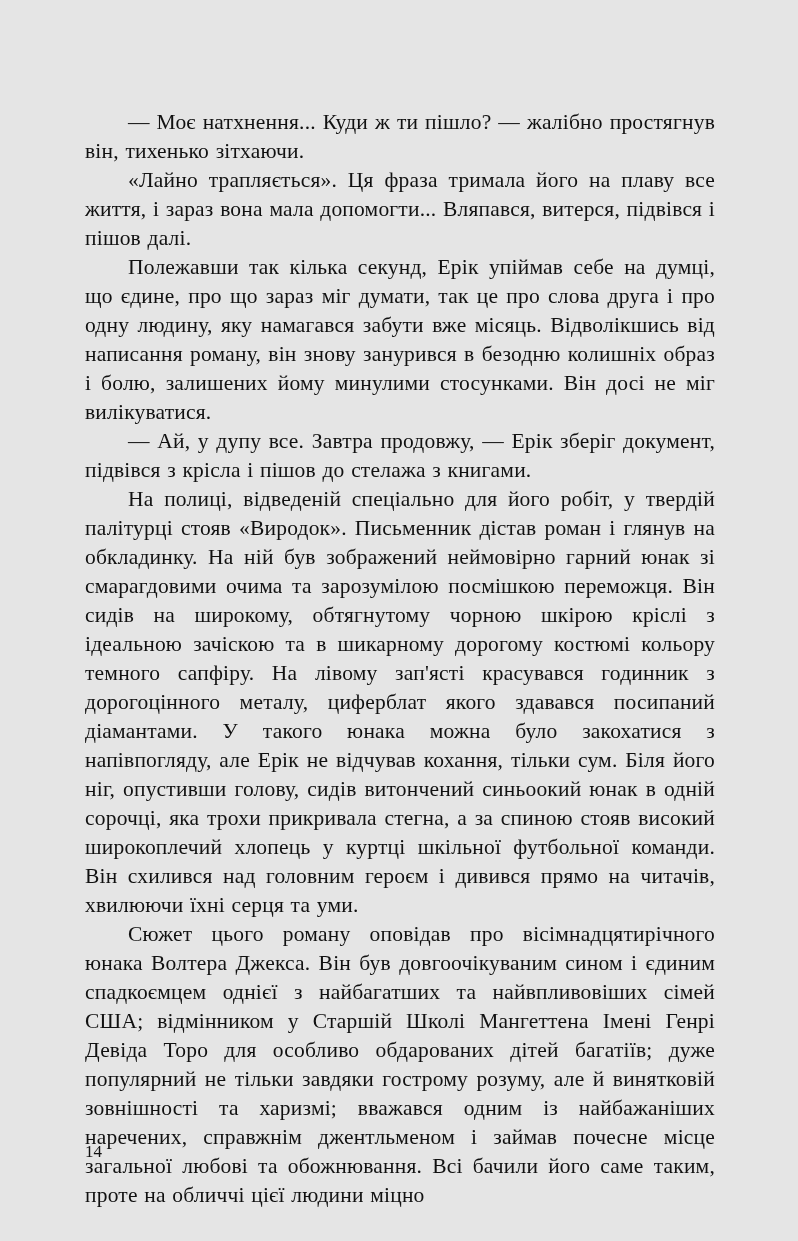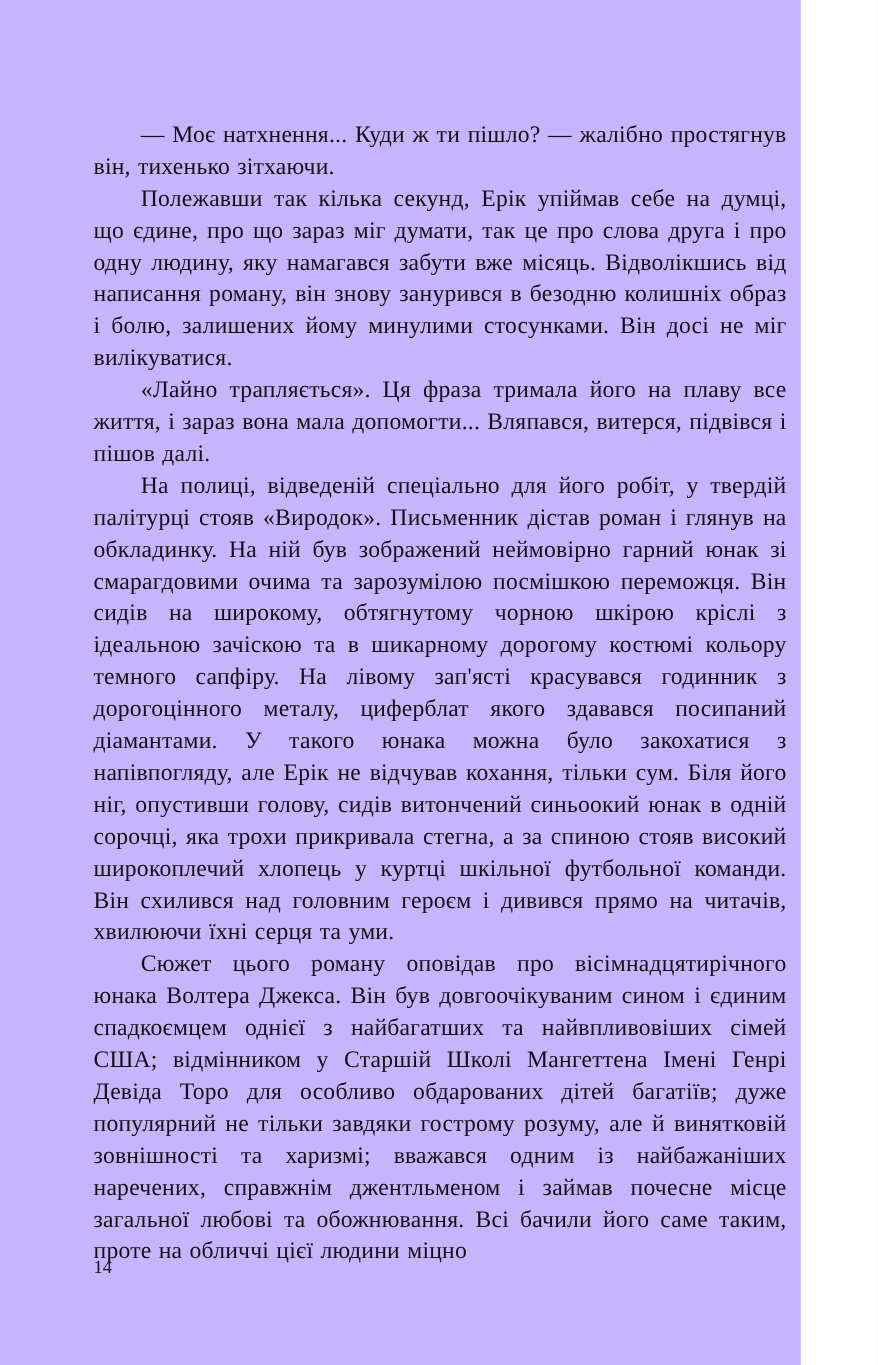--- a/index.html
+++ b/index.html
@@ -2,23 +2,23 @@
 <html><head>
 <meta charset="utf-8">
 <style>
   html, body {
     margin: 0;
     padding: 0;
     background: #ffffff;
   }
   .book-page {
     position: relative;
-    width: 728px;
+    width: 798px;
     height: 1241px;
-    background: #c4b5fd;
+    background: #e5e5e5;
     color: #111111;
     font-family: "Liberation Serif", "DejaVu Serif", serif;
     box-sizing: border-box;
     overflow: hidden;
   }
   .text-block {
     position: absolute;
     top: 108px;
     left: 85px;
     width: 630px;
@@ -39,19 +39,20 @@
     font-size: 17px;
     color: #111111;
   }
 </style>
 </head>
 <body>
 
 <div class="book-page">
   <div class="text-block">
     <p>— Моє натхнення... Куди ж ти пішло? — жалібно простягнув він, тихенько зітхаючи.</p>
+    <p>«Лайно трапляється». Ця фраза тримала його на плаву все життя, і зараз вона мала допомогти... Вляпався, витерся, підвівся і пішов далі.</p>
     <p>Полежавши так кілька секунд, Ерік упіймав себе на думці, що єдине, про що зараз міг думати, так це про слова друга і про одну людину, яку намагався забути вже місяць. Відволікшись від написання роману, він знову занурився в безодню колишніх образ і болю, залишених йому минулими стосунками. Він досі не міг вилікуватися.</p>
-    <p>«Лайно трапляється». Ця фраза тримала його на плаву все життя, і зараз вона мала допомогти... Вляпався, витерся, підвівся і пішов далі.</p>
+    <p>— Ай, у дупу все. Завтра продовжу, — Ерік зберіг документ, підвівся з крісла і пішов до стелажа з книгами.</p>
     <p>На полиці, відведеній спеціально для його робіт, у твердій палітурці стояв «Виродок». Письменник дістав роман і глянув на обкладинку. На ній був зображений неймовірно гарний юнак зі смарагдовими очима та зарозумілою посмішкою переможця. Він сидів на широкому, обтягнутому чорною шкірою кріслі з ідеальною зачіскою та в шикарному дорогому костюмі кольору темного сапфіру. На лівому зап'ясті красувався годинник з дорогоцінного металу, циферблат якого здавався посипаний діамантами. У такого юнака можна було закохатися з напівпогляду, але Ерік не відчував кохання, тільки сум. Біля його ніг, опустивши голову, сидів витончений синьоокий юнак в одній сорочці, яка трохи прикривала стегна, а за спиною стояв високий широкоплечий хлопець у куртці шкільної футбольної команди. Він схилився над головним героєм і дивився прямо на читачів, хвилюючи їхні серця та уми.</p>
     <p>Сюжет цього роману оповідав про вісімнадцятирічного юнака Волтера Джекса. Він був довгоочікуваним сином і єдиним спадкоємцем однієї з найбагатших та найвпливовіших сімей США; відмінником у Старшій Школі Мангеттена Імені Генрі Девіда Торо для особливо обдарованих дітей багатіїв; дуже популярний не тільки завдяки гострому розуму, але й винятковій зовнішності та харизмі; вважався одним із найбажаніших наречених, справжнім джентльменом і займав почесне місце загальної любові та обожнювання. Всі бачили його саме таким, проте на обличчі цієї людини міцно</p>
   </div>
   <div class="page-number">14</div>
 </div>
 
 </body></html>

